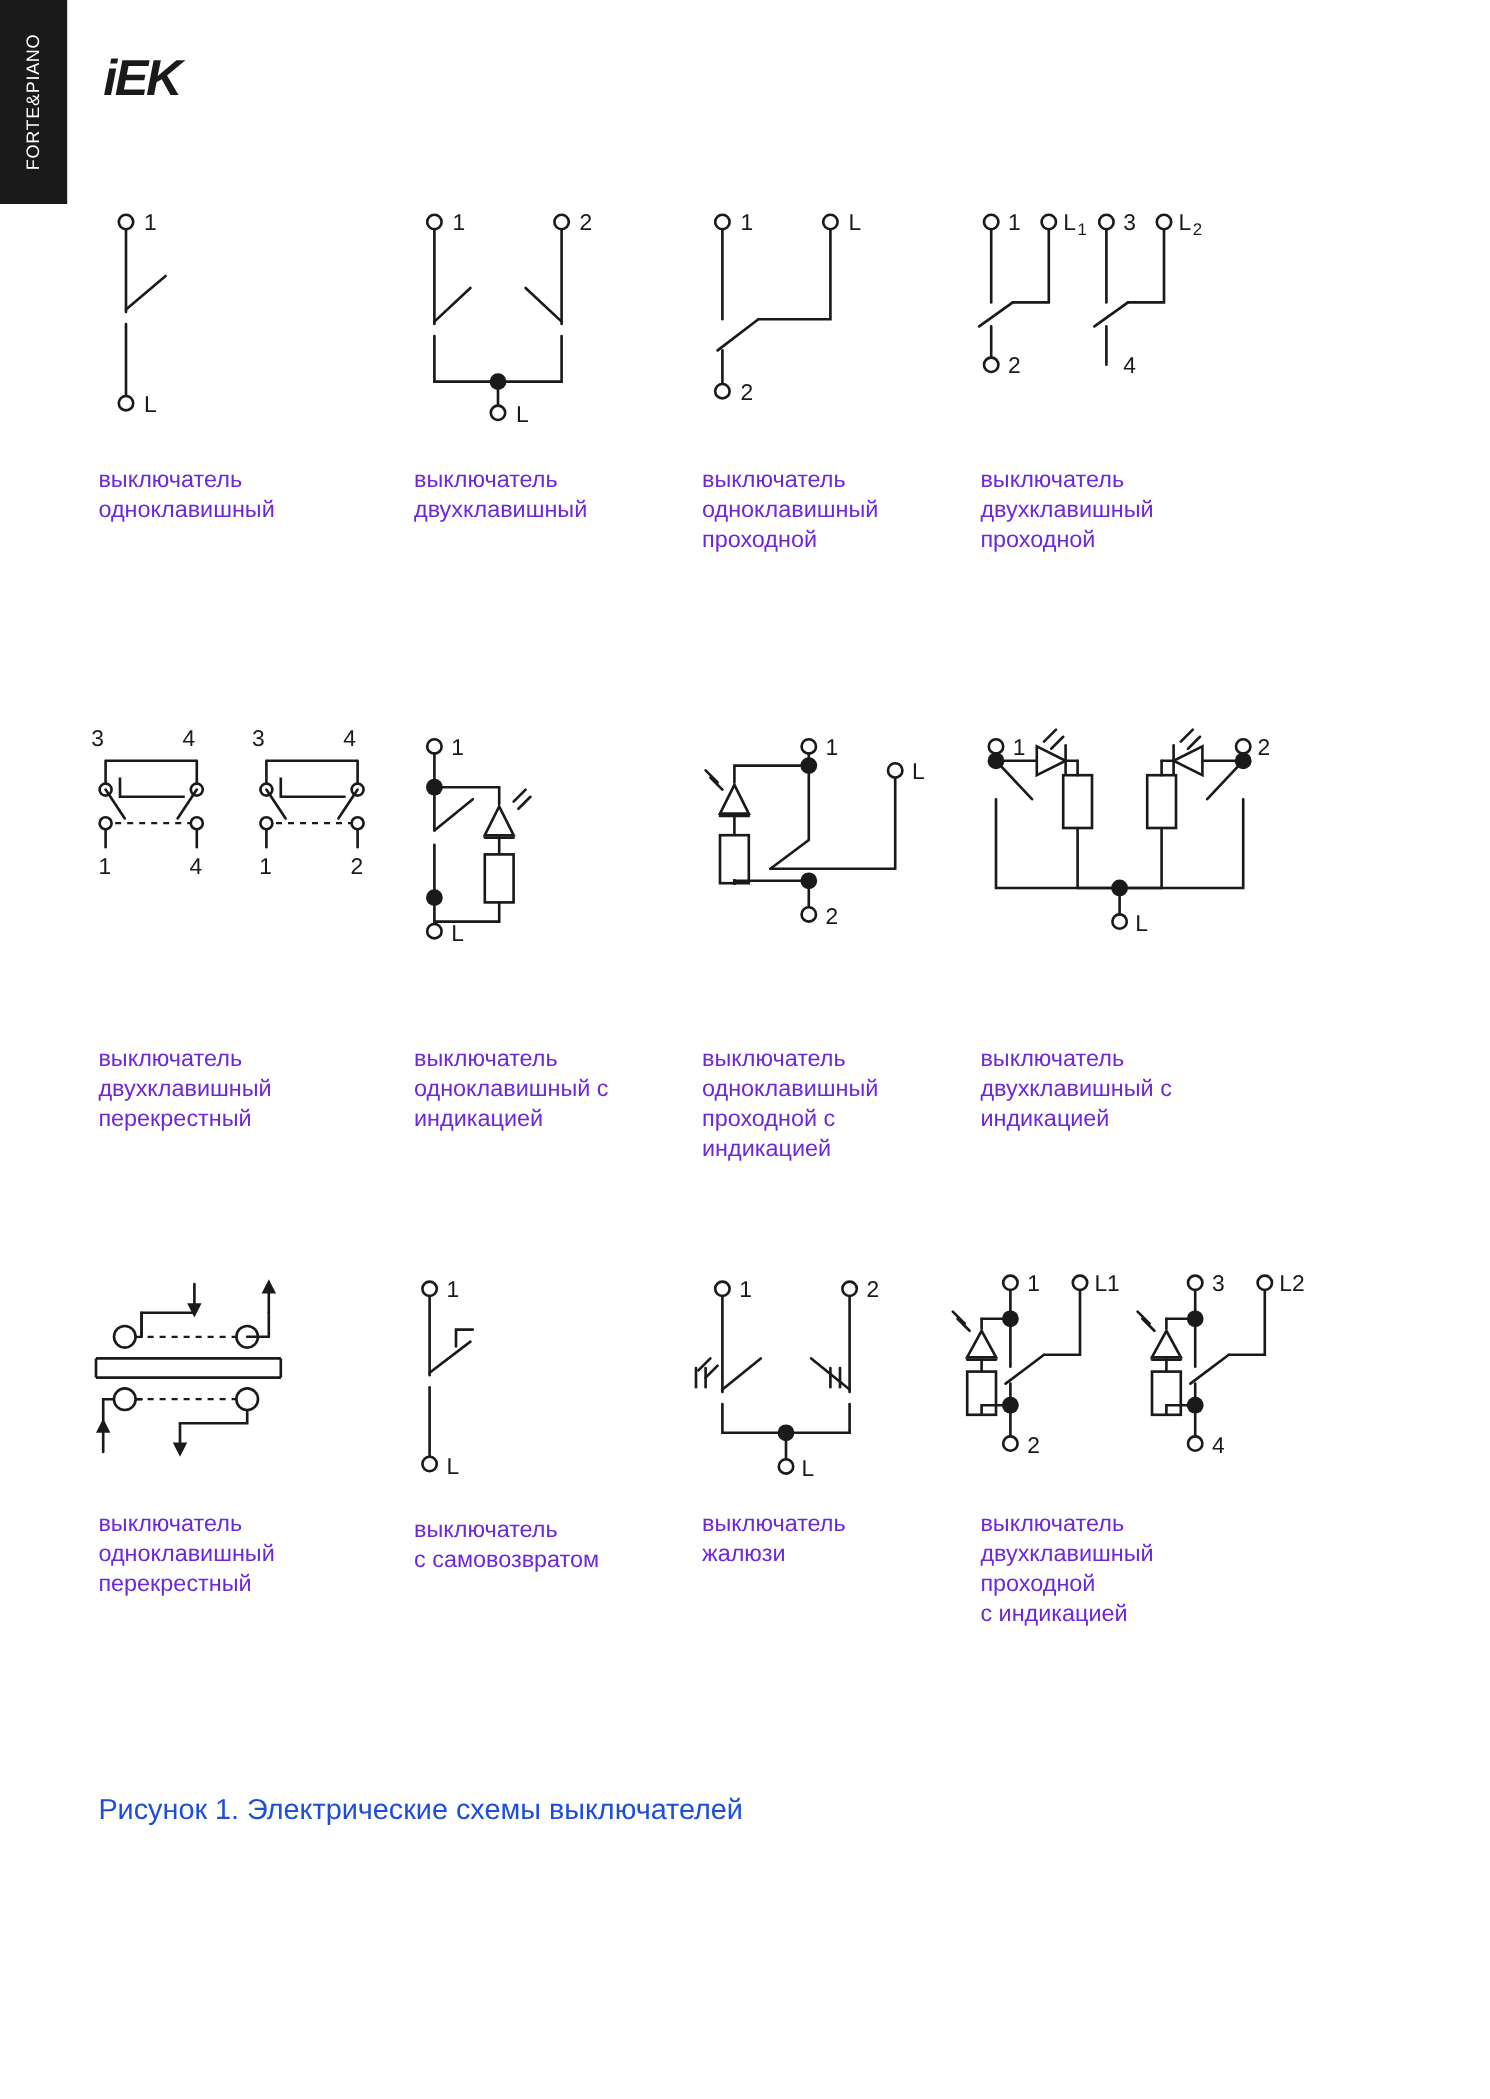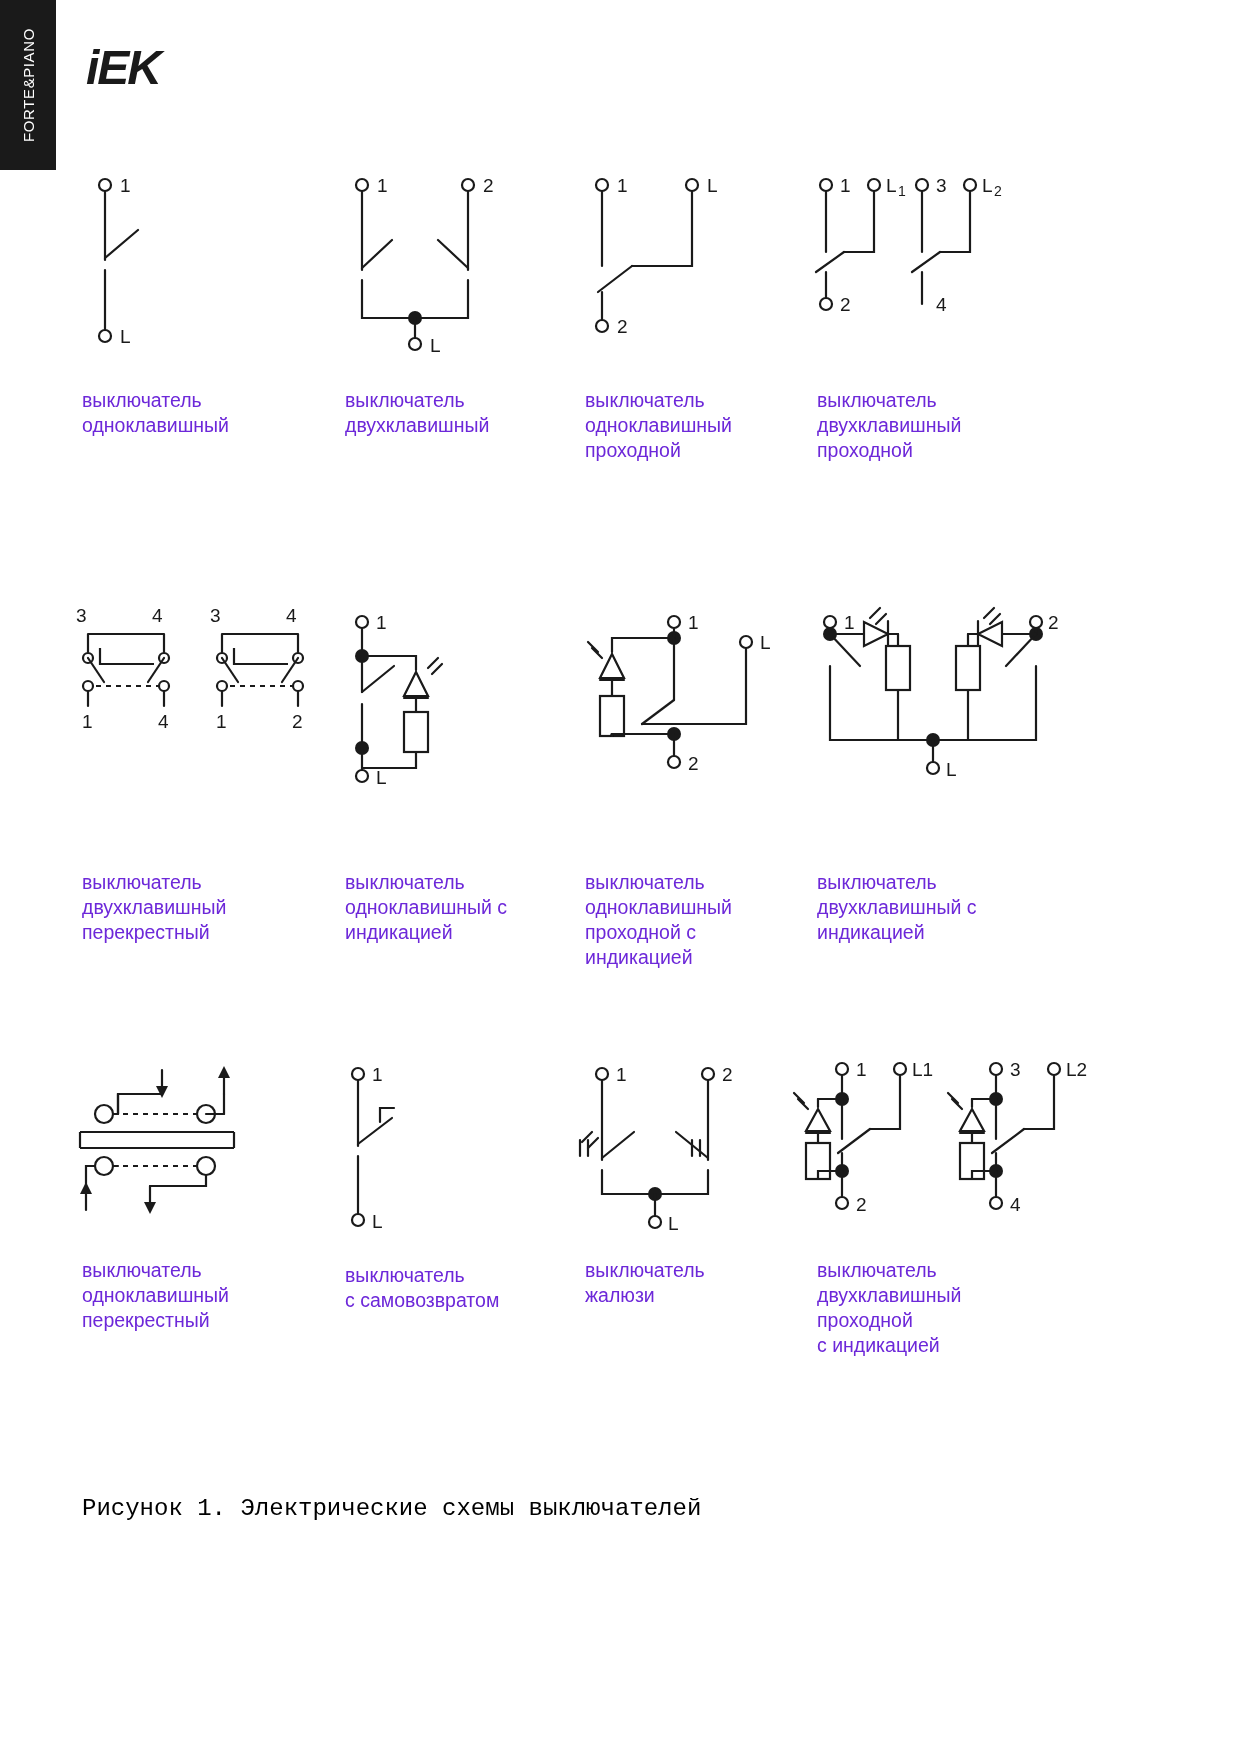--- a/index.html
+++ b/index.html
@@ -36,21 +36,21 @@
     letter-spacing: 0.6px;
     font-family: "Liberation Sans", sans-serif;
   }
   .logo {
     position: absolute;
     left: 86px;
     top: 44px;
     font-family: "Liberation Sans", sans-serif;
     font-weight: 700;
     font-style: italic;
-    font-size: 48px;
+    font-size: 42px;
     letter-spacing: -2px;
     color: #1a1a1a;
     line-height: 1;
   }
 
   
   .sheet {
     position: absolute;
     left: 0;
     top: 0;
@@ -70,22 +70,22 @@
     line-height: 25px;
     color: #6d28d9;
     white-space: pre-line;
     font-family: "Liberation Sans", sans-serif;
   }
   .figure-title {
     position: absolute;
     left: 82px;
     top: 1495px;
     font-size: 24px;
-    color: #000000;
-    font-family: Liberation Mono, monospace;
+    color: #1d4ed8;
+    font-family: Liberation Sans, sans-serif;
   }
 
   
   .ln { stroke: #1a1a1a; stroke-width: 2.2; fill: none; stroke-linecap: round; }
   .lnf { stroke: #1a1a1a; stroke-width: 2.2; fill: none; stroke-linecap: butt; }
   .dash { stroke: #1a1a1a; stroke-width: 1.8; fill: none; stroke-dasharray: 5 5; }
   .term { stroke: #1a1a1a; stroke-width: 2.2; fill: #ffffff; }
   .dot { fill: #1a1a1a; }
   .box { stroke: #1a1a1a; stroke-width: 2.2; fill: #ffffff; }
   .lbl { font-family: "Liberation Sans", sans-serif; font-size: 19px; fill: #1a1a1a; }

